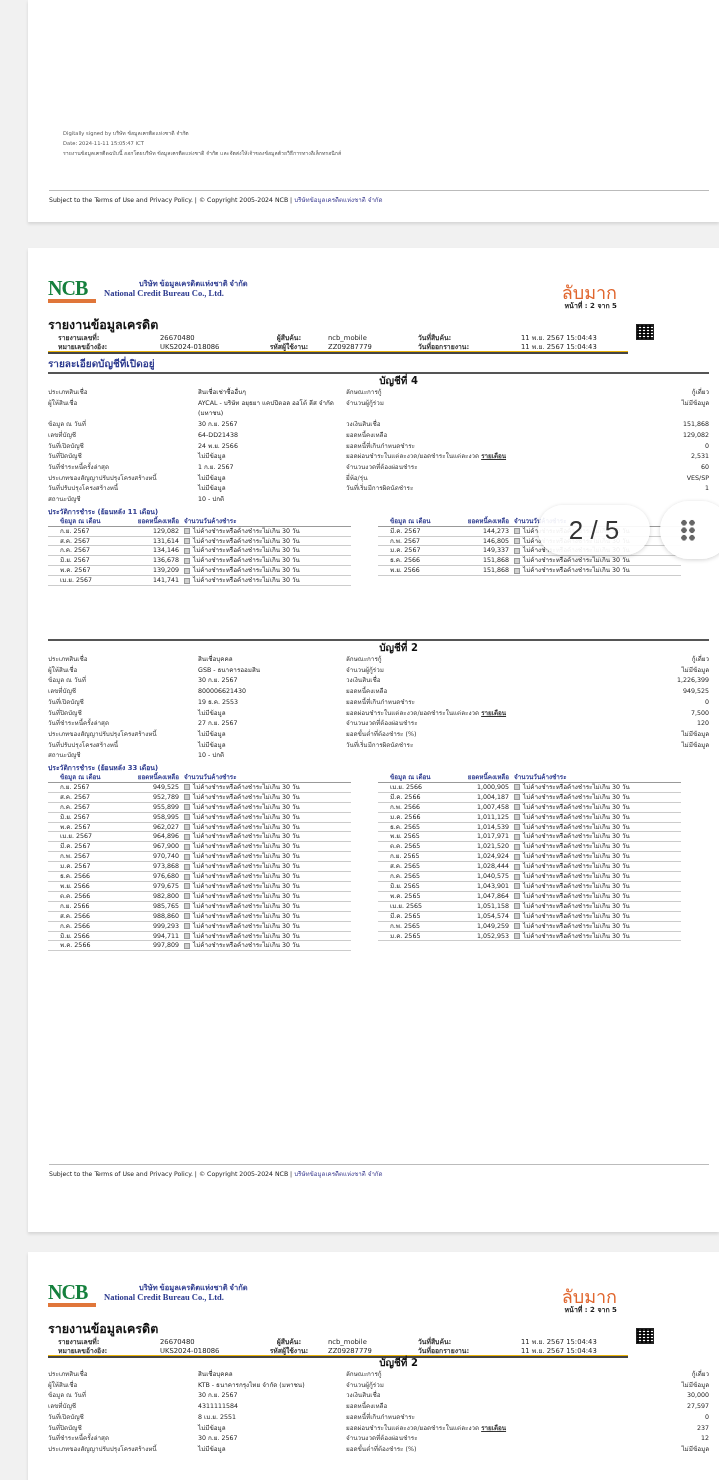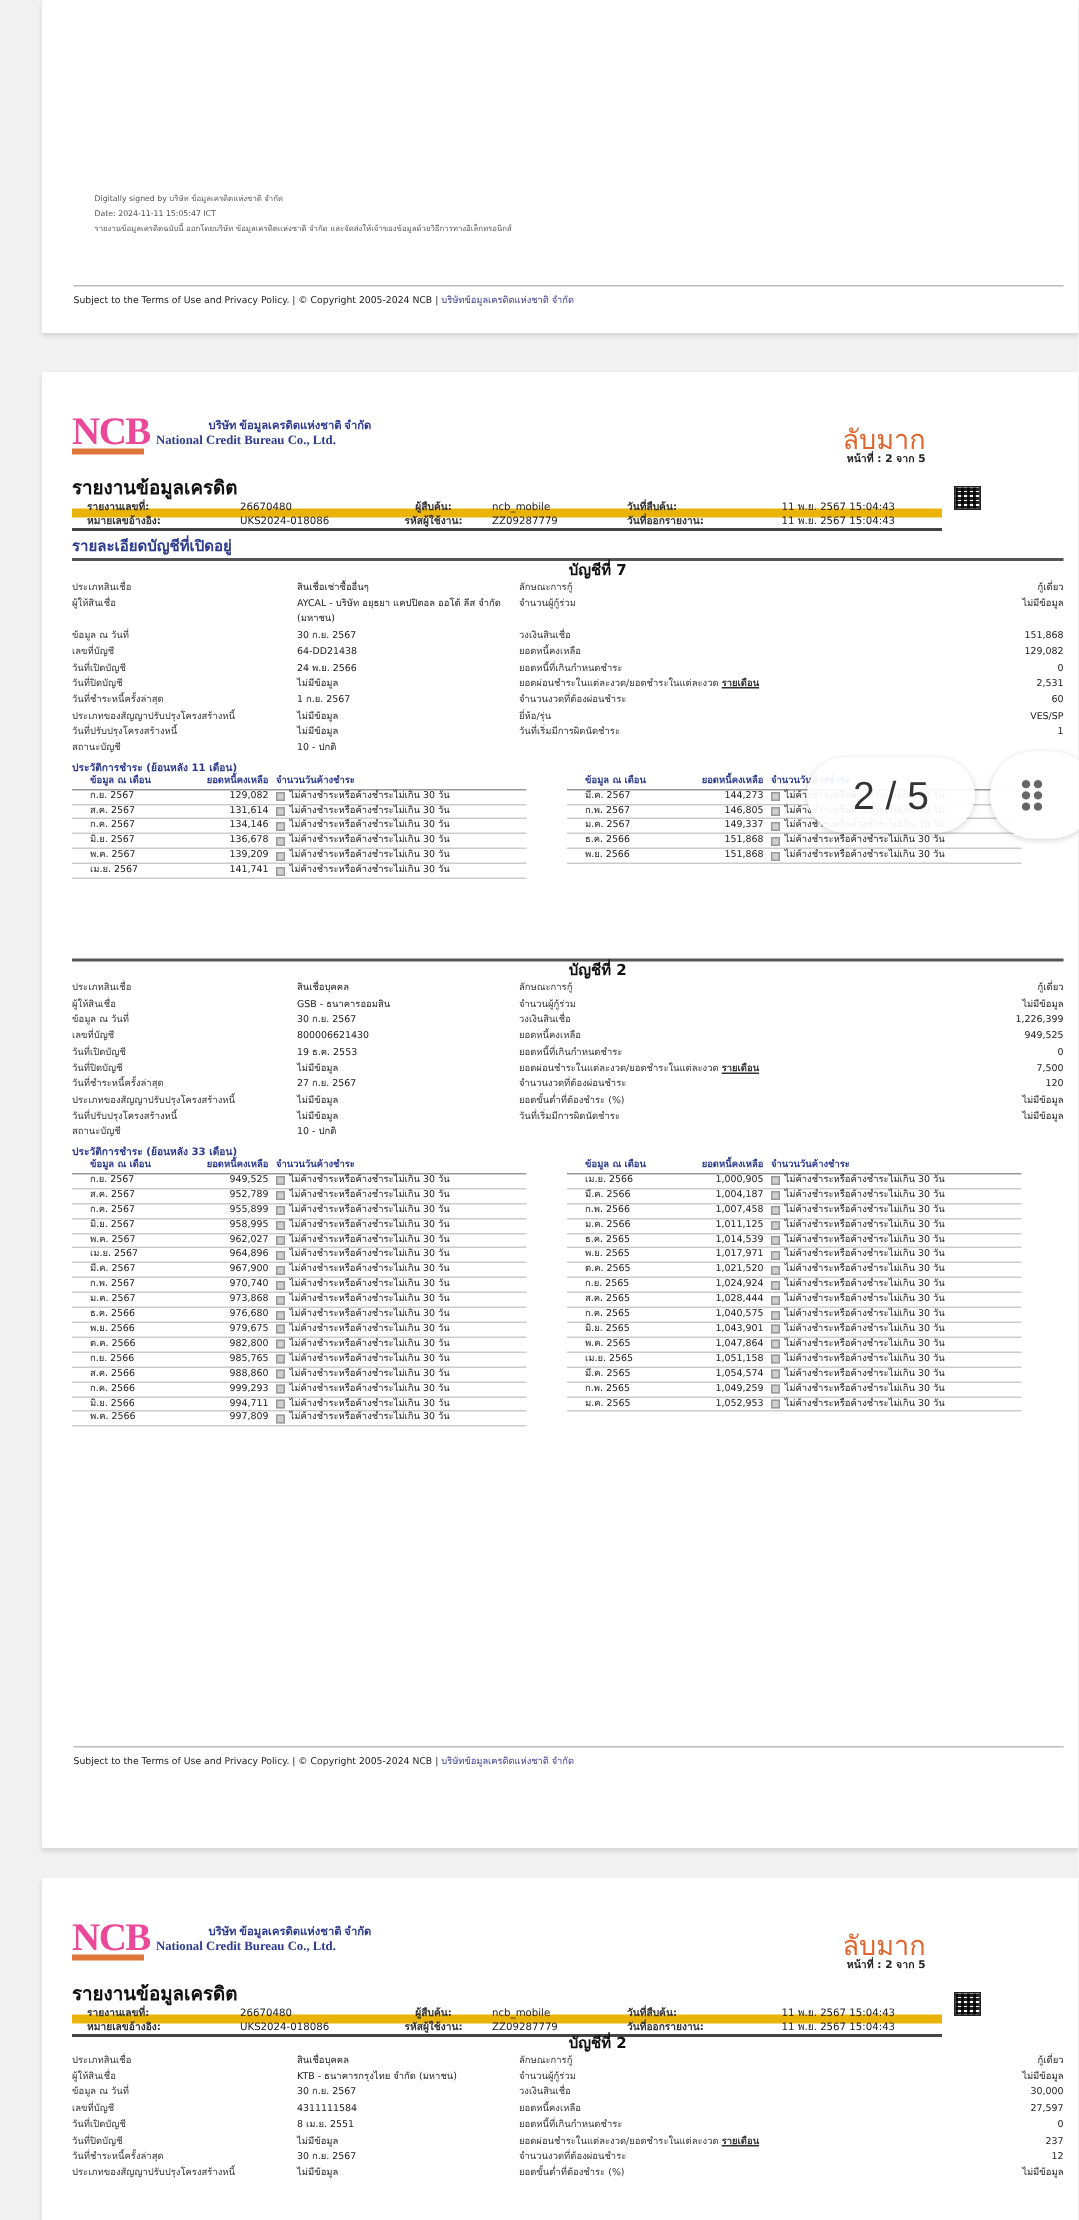--- a/index.html
+++ b/index.html
@@ -12,34 +12,34 @@
   .page3 { top: 1252px; height: 240px; }
 
   .sig { position: absolute; left: 35px; top: 128px; font-size: 5.2px; line-height: 10px; color: #555; }
   .footer { position: absolute; left: 21px; right: 10px; border-top: 1px solid #bbb; padding-top: 4px; font-size: 6.2px; color: #222; white-space: nowrap; }
   .page1 .footer { top: 190px; }
   .page2 .footer { top: 244px; }
   .footer .fl { color: #3b3b8f; }
 
   .hdr { position: absolute; left: 20px; right: 10px; top: 30px; }
   .logo { position: absolute; left: 0; top: 0; width: 50px; height: 26px; }
-  .logo .ncb { font-family: "Liberation Serif", serif; font-weight: bold; font-size: 26px; color: #ec4899; letter-spacing: -1px; line-height: 20px; }
+  .logo .ncb { font-family: "Liberation Serif", serif; font-weight: bold; font-size: 20px; color: #15803d; letter-spacing: -1px; line-height: 20px; }
   .logo .bar { width: 48px; height: 4px; background: #e0763a; margin-top: 1px; }
   .company { position: absolute; left: 56px; top: 1px; font-family: "Liberation Serif", serif; font-weight: bold; }
   .company .th { font-size: 7.5px; color: #2d3b8f; line-height: 9px; margin-left: 35px; }
   .company .en { font-size: 8.5px; color: #2d3b8f; line-height: 11px; }
   .secret { position: absolute; right: 92px; top: 0; font-size: 18px; font-weight: normal; color: #e0662e; }
   .pageno { position: absolute; right: 92px; top: 22px; font-size: 7px; font-weight: bold; color: #222; }
   .qr { position: absolute; right: 55px; top: 46px; width: 18px; height: 16px;
         background:
           repeating-linear-gradient(90deg, #222 0 2px, #fff 2px 4px),
           repeating-linear-gradient(0deg, #222 0 2px, #fff 2px 3px);
         background-blend-mode: multiply; border: 1px solid #222; }
 
-  .rtitle { position: absolute; left: 0; top: 37px; width: 580px; font-size: 12.5px; font-weight: bold; color: #111; border-bottom: 6px solid #eab308; padding-bottom: 4px; }
+  .rtitle { position: absolute; left: 0; top: 37px; width: 580px; font-size: 12.5px; font-weight: bold; color: #111; border-bottom: 2px solid #eab308; padding-bottom: 16px; }
   .meta { position: absolute; left: 0; top: 56px; width: 580px; font-size: 6.8px; line-height: 8.5px; border-bottom: 2px solid #444; padding-bottom: 1px; }
   .meta .row { display: flex; }
   .meta .k { font-weight: bold; color: #333; }
   .meta .c1 { width: 112px; padding-left: 10px; }
   .meta .c2 { width: 90px; }
   .meta .c3 { width: 78px; text-align: center; }
   .meta .c4 { width: 90px; }
   .meta .c5 { width: 103px; }
   .meta .c6 { width: 100px; }
 
@@ -115,21 +115,21 @@
         <span class="c4">ZZ09287779</span>
         <span class="c5 k">วันที่ออกรายงาน:</span>
         <span class="c6">11 พ.ย. 2567 15:04:43</span>
       </div>
     </div>
   </div>
   <div class="section-title">รายละเอียดบัญชีที่เปิดอยู่</div>
 
   <div class="acct" style="top:124px">
     <div class="bar-top"></div>
-    <div class="acct-title">บัญชีที่ 7</div>
+    <div class="acct-title">บัญชีที่ 4</div>
     <div class="row">
         <span class="l1">ประเภทสินเชื่อ</span>
         <span class="v1">สินเชื่อเช่าซื้ออื่นๆ</span>
         <span class="l2">ลักษณะการกู้</span>
         <span class="v2">กู้เดี่ยว</span>
       </div>
     <div class="row">
         <span class="l1">ผู้ให้สินเชื่อ</span>
         <span class="v1" style="width:140px;margin-right:8px">AYCAL - บริษัท อยุธยา แคปปิตอล ออโต้ ลีส จำกัด (มหาชน)</span>
         <span class="l2">จำนวนผู้กู้ร่วม</span>

